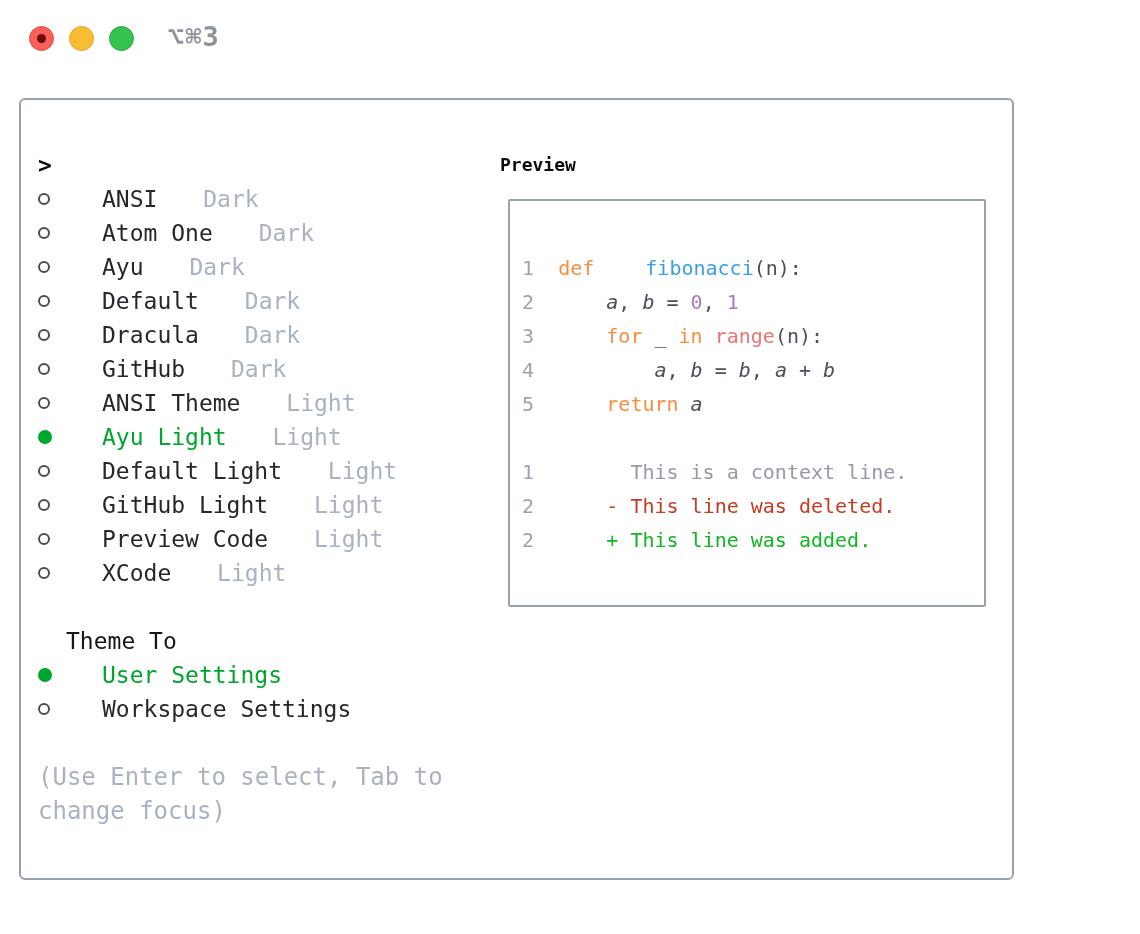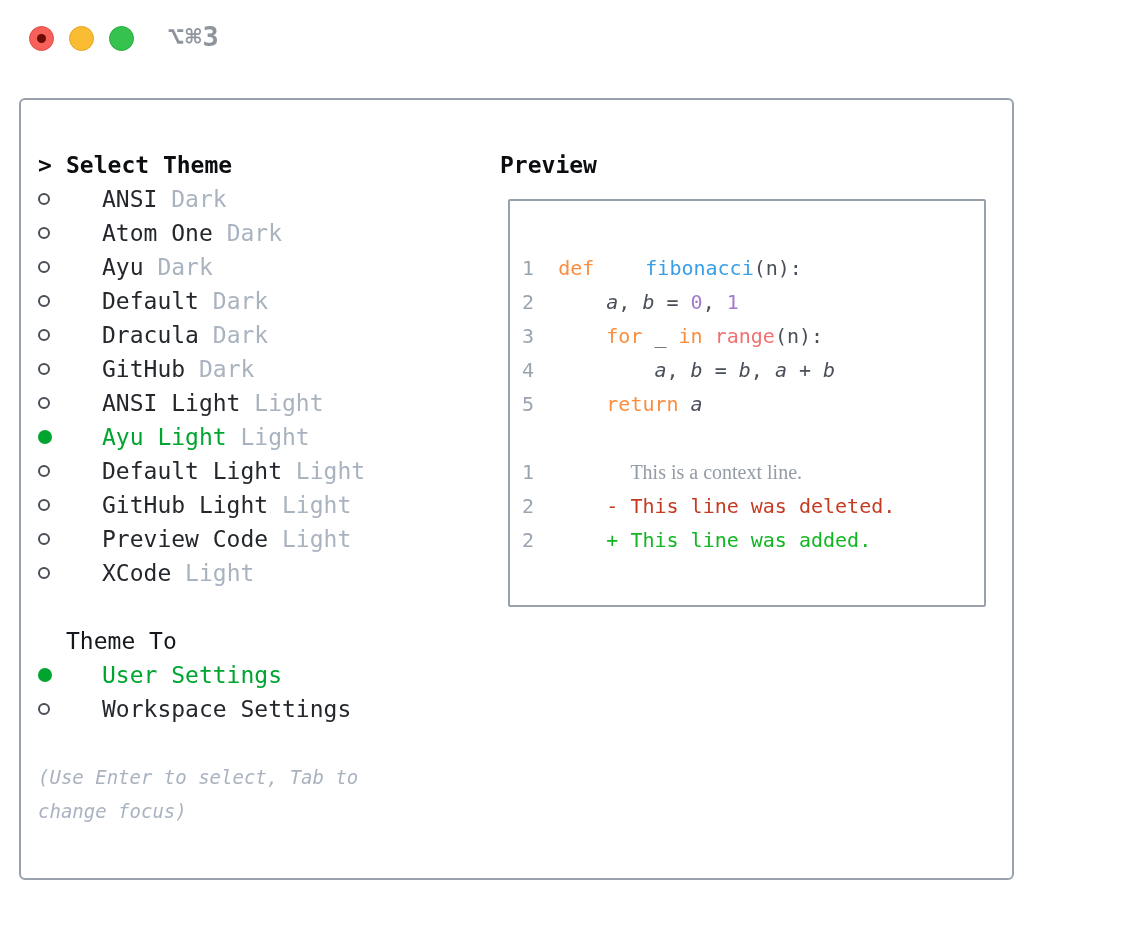--- a/index.html
+++ b/index.html
@@ -35,72 +35,71 @@
   .row { display: flex; align-items: center; height: 34px; font-size: 23px;
          color: var(--list_fg); white-space: pre; }
   .marker { width: 28px; display: flex; align-items: center; flex: none; }
   .ring { width: 12px; height: 12px; border: 2px solid #4a4f57; border-radius: 50%; box-sizing: border-box; }
   .dot  { width: 14px; height: 14px; background: var(--accent_green); border-radius: 50%; }
   .caret { font-weight: bold; color: #0b0d10; font-size: 23px; }
   .hdr { font-weight: bold; color: #0b0d10; }
   .apply-hdr { color: #14171b; }
   .nm { color: var(--list_fg); margin-left: 36px; }
   .nm.sel { color: var(--accent_green); }
-  .vr { color: var(--muted); }
-  .hint-line { height: 34px; display: flex; align-items: center; font-size: 19px;
-               color: var(--muted); white-space: pre; font-style: italic; }
+  .vr { color: var(--muted); margin-left: 32px; }
+  .hint-line { height: 34px; display: flex; align-items: center; font-size: 24px;
+               color: var(--muted); white-space: pre; }
   .spacer { height: 34px; }
 
   
   .preview-title { position: absolute; left: 479px; top: 48px; height: 34px; line-height: 34px;
-                   font-size: 23px; font-weight: bold; color: #0b0d10; }
+                   font-size: 18px; font-weight: bold; color: #0b0d10; }
   .preview-box { position: absolute; left: 487px; top: 99px; width: 478px; height: 408px;
                  border: 2px solid var(--border_gray); border-radius: 2px; box-sizing: border-box;
                  padding: 50px 10px 0 12px; overflow: hidden; background: #ffffff; }
   .pline { height: 34px; display: flex; align-items: center; white-space: pre;
            font-size: 20px; color: var(--code_fg); }
   .s-g   { color: var(--gutter); }
   .s-p   { color: var(--code_fg); }
   .s-kw  { color: var(--syn_keyword); }
   .s-fn  { color: var(--syn_function); margin-left: 39px; }
   .s-rd  { color: var(--syn_call); }
   .s-num { color: var(--syn_number); }
   .s-var { color: var(--code_fg); font-style: italic; }
-  .s-ctx { color: var(--diff_context); font-family: Liberation Serif, serif; }
+  .s-ctx { color: var(--diff_context); }
   .s-del { color: var(--diff_deleted); }
   .s-add { color: var(--diff_added); text-align: center; }
 </style>
 </head>
 <body>
 
 <div class="titlebar">
   <div class="tl tl-red">
     <span class="tl-inner"></span>
   </div>
   <div class="tl tl-yellow"></div>
   <div class="tl tl-green"></div>
   <div class="shortcut">⌥⌘3</div>
 </div>
 
 <div class="panel">
 
   <div class="left-col">
     <div class="row">
       <span class="marker"><span class="caret">&gt;</span></span>
-      <span class="hdr">Select Theme</span>
     </div>
 
     <div id="theme-list">
         <div class="row"><span class="marker"><span class="ring"></span></span><span class="nm">ANSI</span><span class="vr"> Dark</span></div>
         <div class="row"><span class="marker"><span class="ring"></span></span><span class="nm">Atom One</span><span class="vr"> Dark</span></div>
         <div class="row"><span class="marker"><span class="ring"></span></span><span class="nm">Ayu</span><span class="vr"> Dark</span></div>
         <div class="row"><span class="marker"><span class="ring"></span></span><span class="nm">Default</span><span class="vr"> Dark</span></div>
         <div class="row"><span class="marker"><span class="ring"></span></span><span class="nm">Dracula</span><span class="vr"> Dark</span></div>
         <div class="row"><span class="marker"><span class="ring"></span></span><span class="nm">GitHub</span><span class="vr"> Dark</span></div>
-        <div class="row"><span class="marker"><span class="ring"></span></span><span class="nm">ANSI Light</span><span class="vr"> Light</span></div>
+        <div class="row"><span class="marker"><span class="ring"></span></span><span class="nm">ANSI Theme</span><span class="vr"> Light</span></div>
         <div class="row"><span class="marker"><span class="dot"></span></span><span class="nm sel">Ayu Light</span><span class="vr"> Light</span></div>
         <div class="row"><span class="marker"><span class="ring"></span></span><span class="nm">Default Light</span><span class="vr"> Light</span></div>
         <div class="row"><span class="marker"><span class="ring"></span></span><span class="nm">GitHub Light</span><span class="vr"> Light</span></div>
         <div class="row"><span class="marker"><span class="ring"></span></span><span class="nm">Preview Code</span><span class="vr"> Light</span></div>
         <div class="row"><span class="marker"><span class="ring"></span></span><span class="nm">XCode</span><span class="vr"> Light</span></div>
       </div>
 
     <div class="spacer"></div>
 
     <div class="row">

